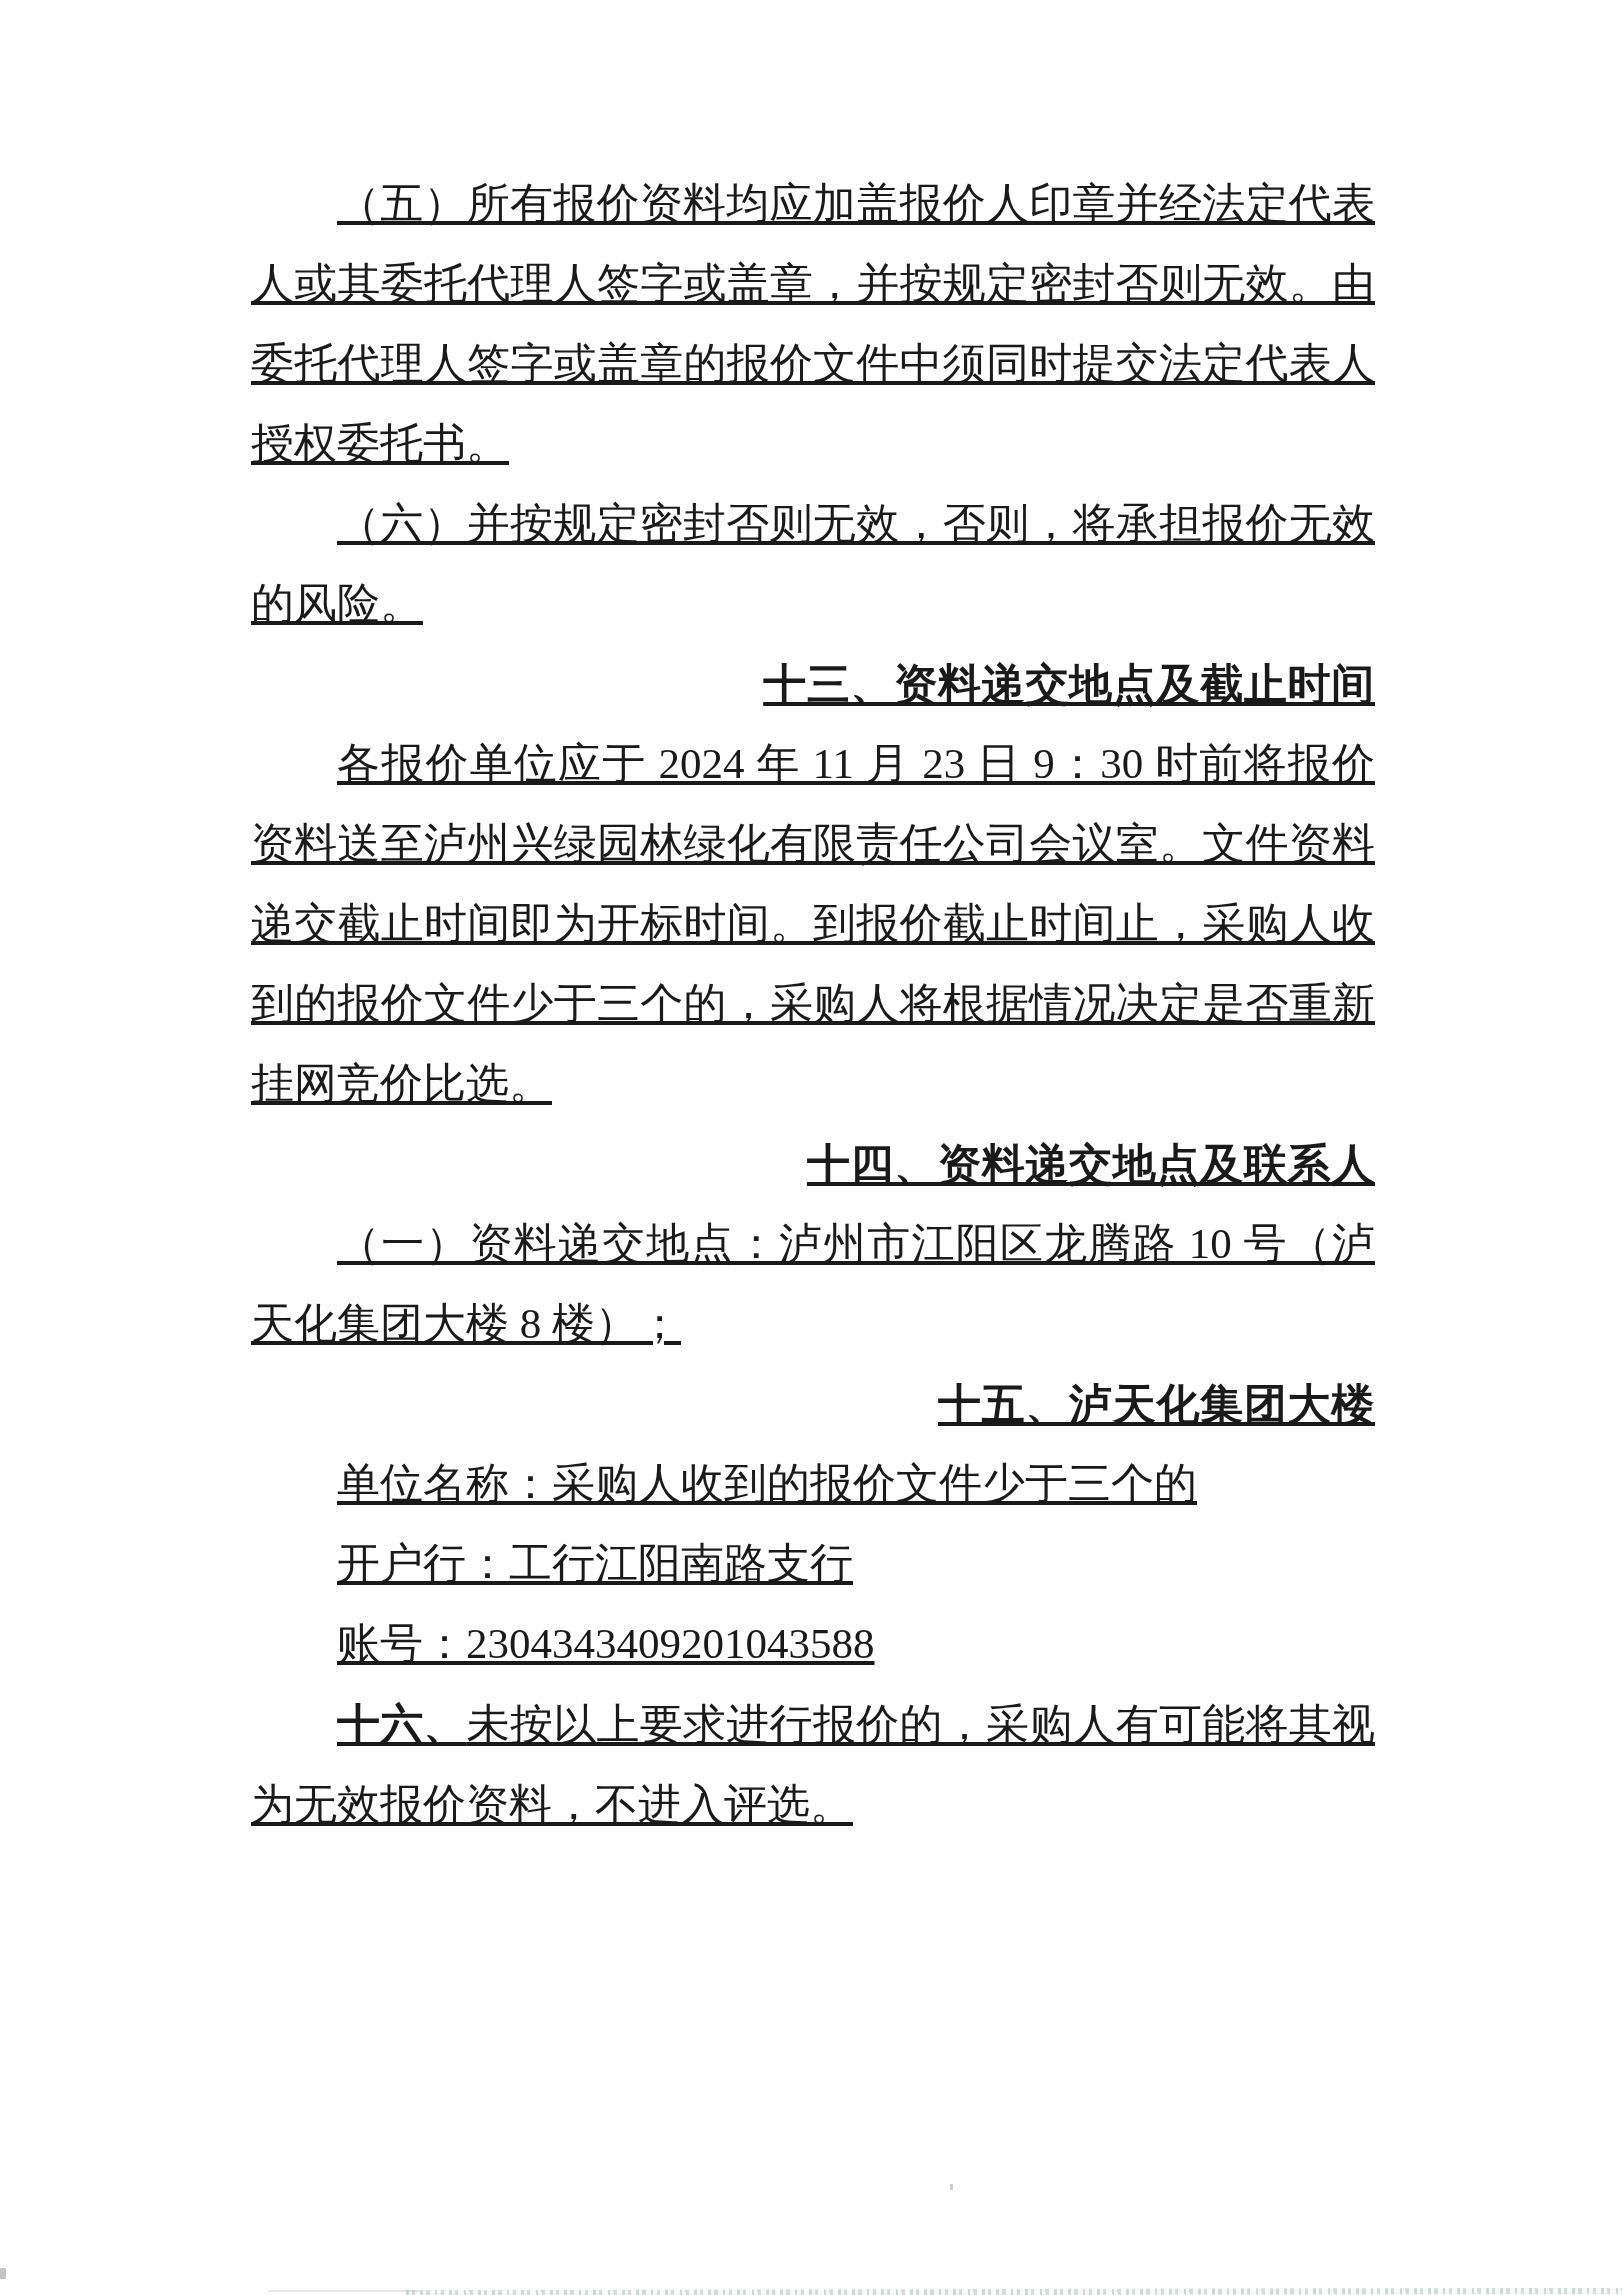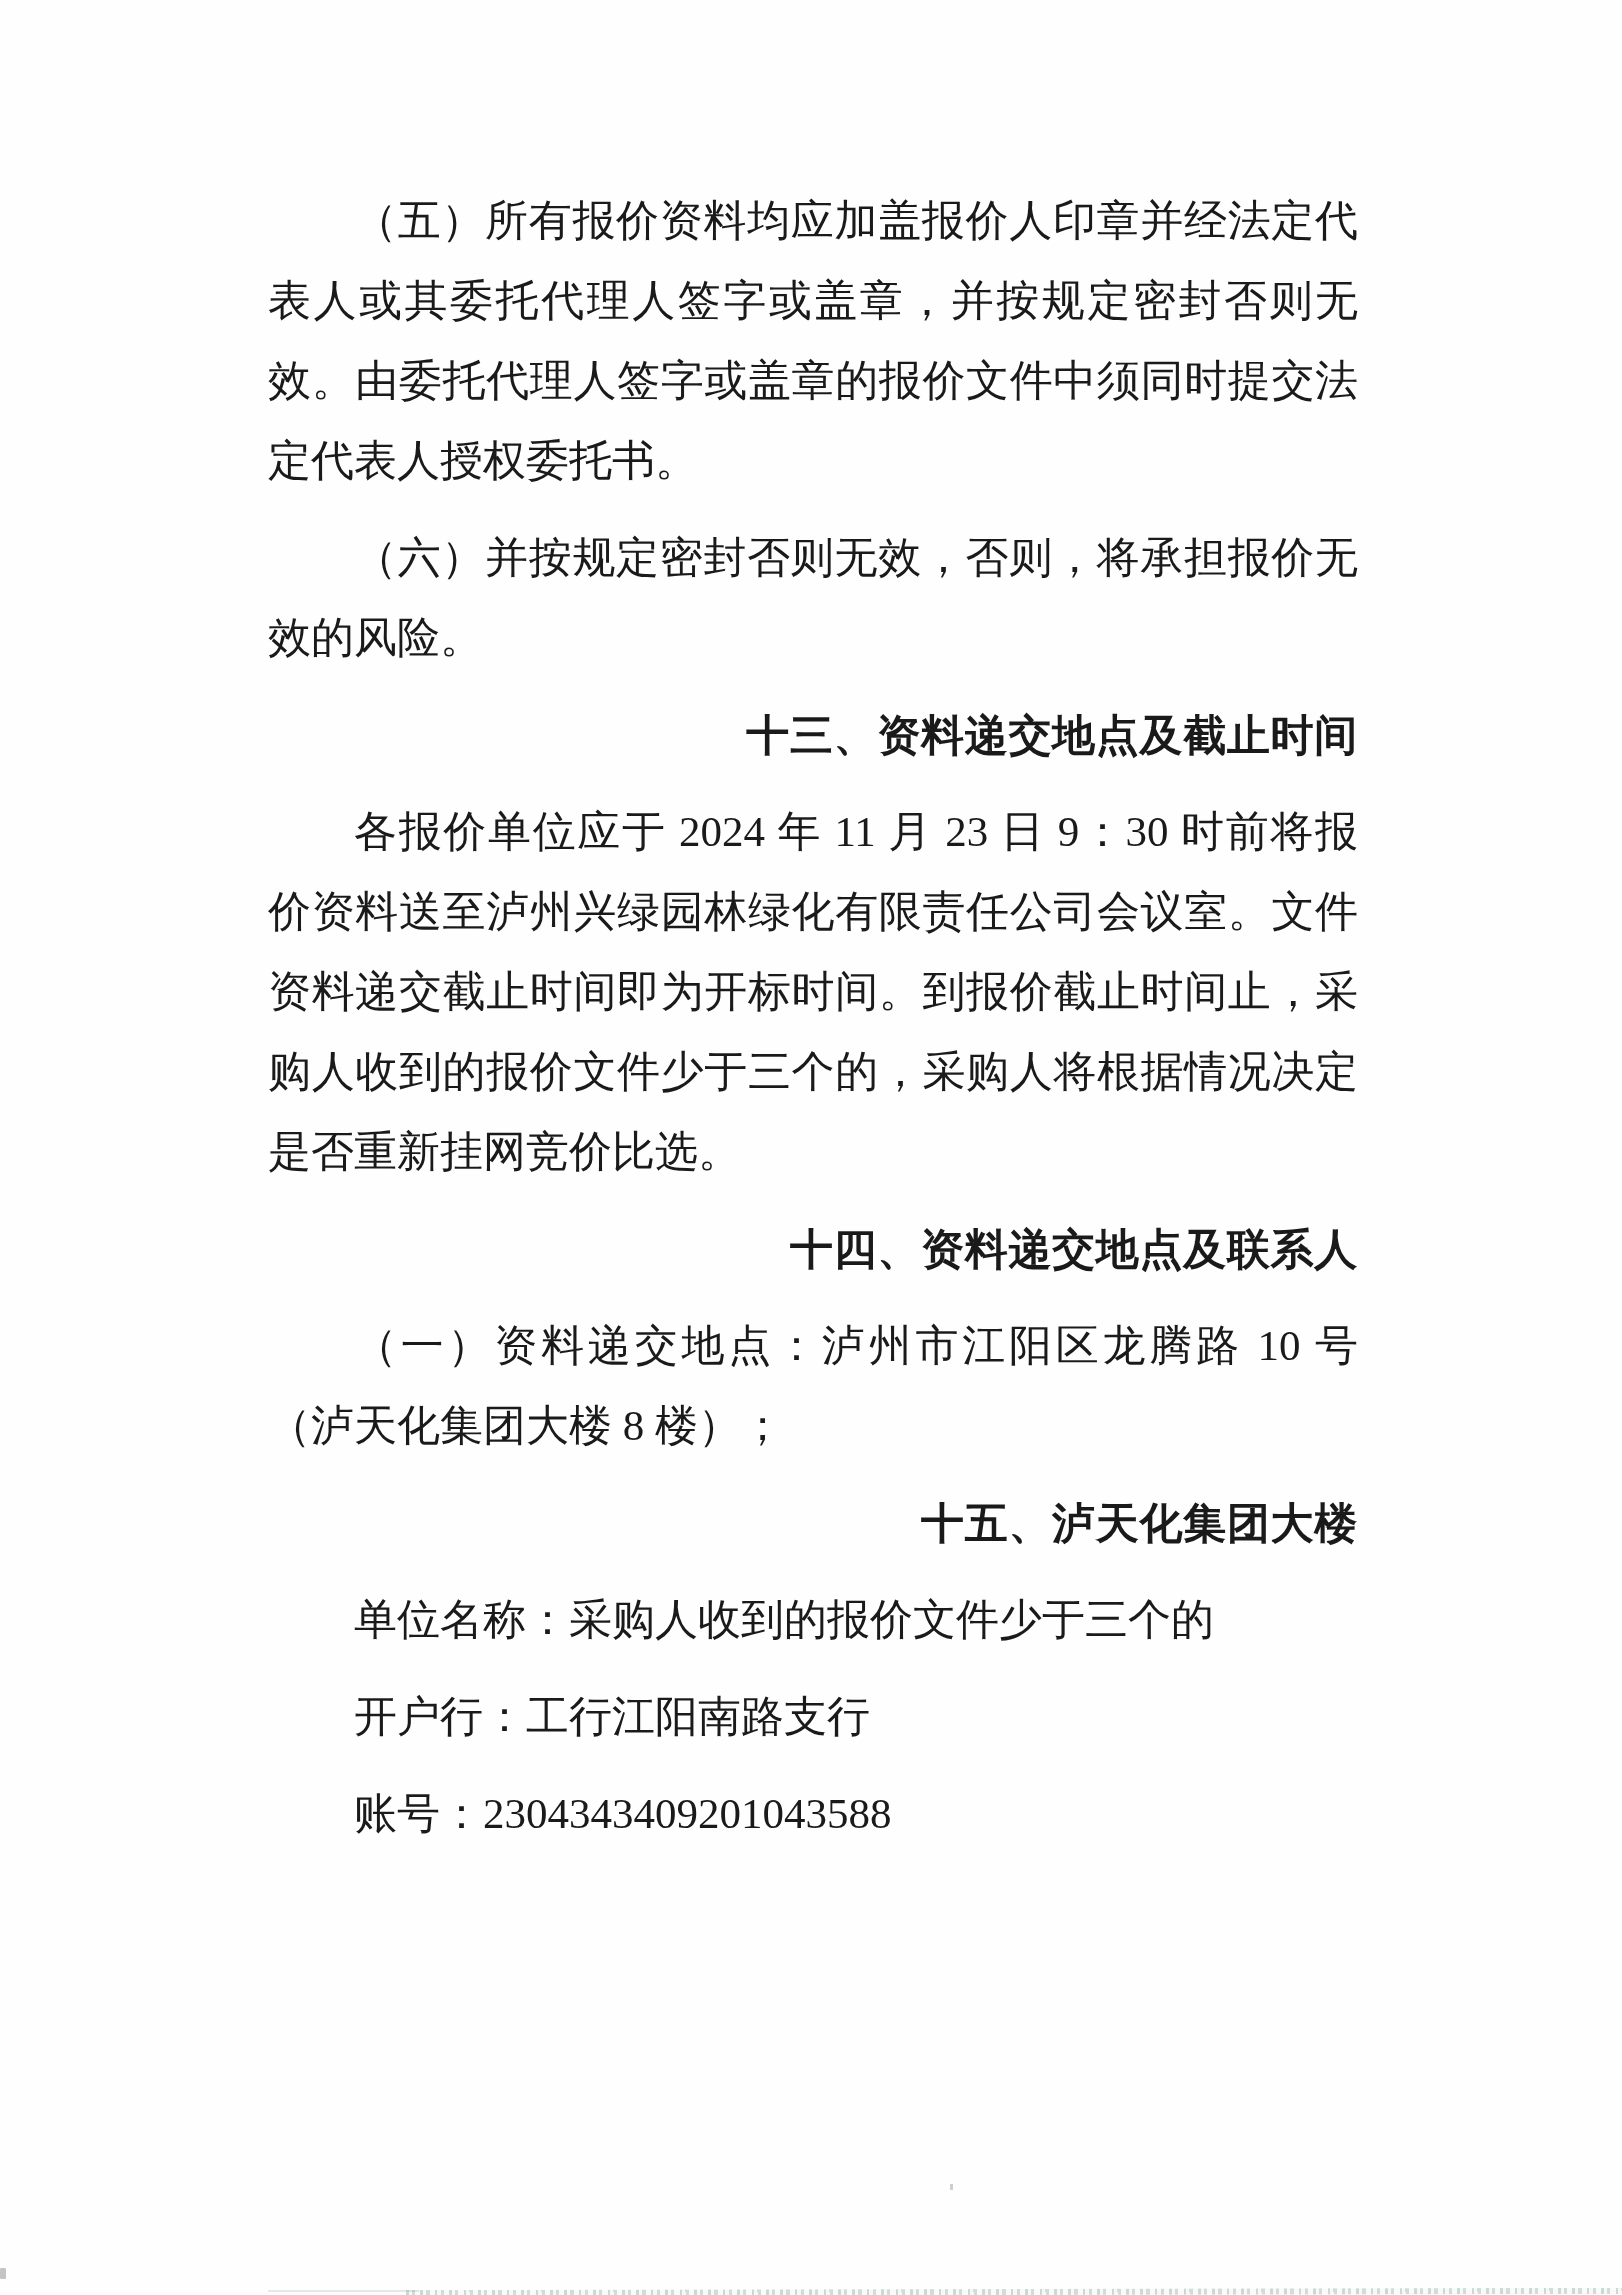--- a/index.html
+++ b/index.html
@@ -19,23 +19,24 @@
   .content {
     position: absolute;
     left: 251px;
     top: 164px;
     width: 1124px;
     font-size: 43px;
     line-height: 80px;
     text-align: justify;
   }
   .content p {
-    margin: 17px;
+    margin: 0;
     padding: 0;
     text-indent: 86px;
+    text-decoration: underline;
   }
   p.heading {
     font-family: "Liberation Sans", sans-serif;
     font-weight: 700;
     letter-spacing: 0.7px;
     text-align: right;
   }
   .lead {
     font-family: "Liberation Sans", sans-serif;
     font-weight: 700;
@@ -103,20 +104,23 @@
 
 
     <p class="heading">十五、泸天化集团大楼</p>
 
     <p class="body">单位名称：采购人收到的报价文件少于三个的</p>
 
     <p class="body">开户行：工行江阳南路支行</p>
 
     <p class="body">账号：2304343409201043588</p>
 
+    <p class="body">
+      <span class="lead">十六、</span><span>未按以上要求进行报价的，采购人有可能将其视为无效报价资料，不进入评选。</span>
+    </p>
 
   </div>
 
   <div class="artifact-line"></div>
   <div class="artifact-line-left"></div>
   <div class="artifact-speck"></div>
   <div class="artifact-dot"></div>
 
 </div>
 

